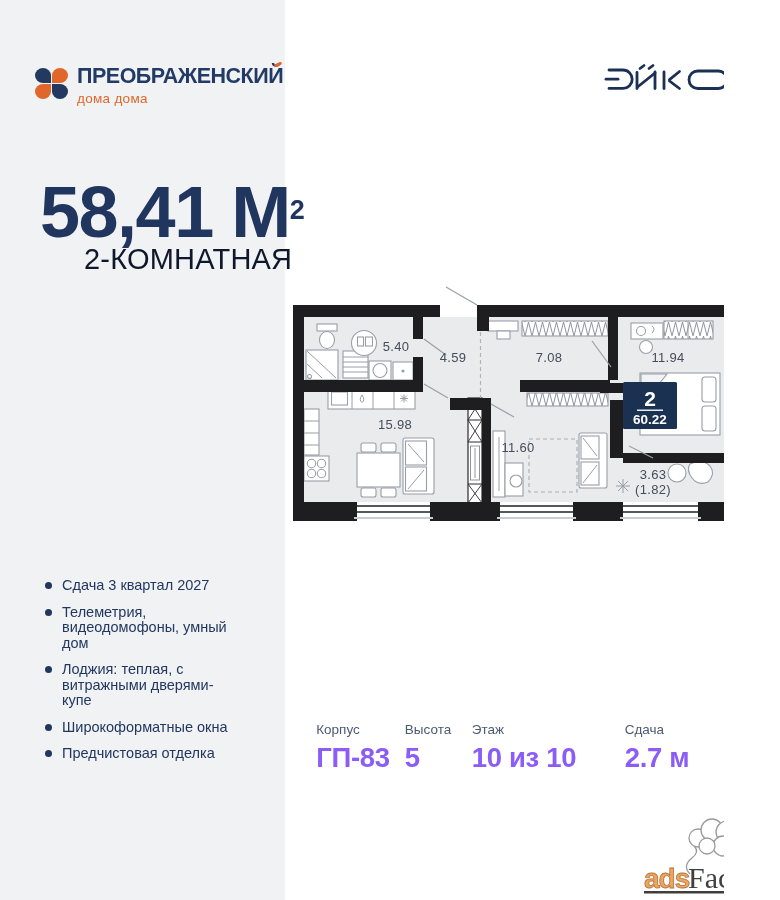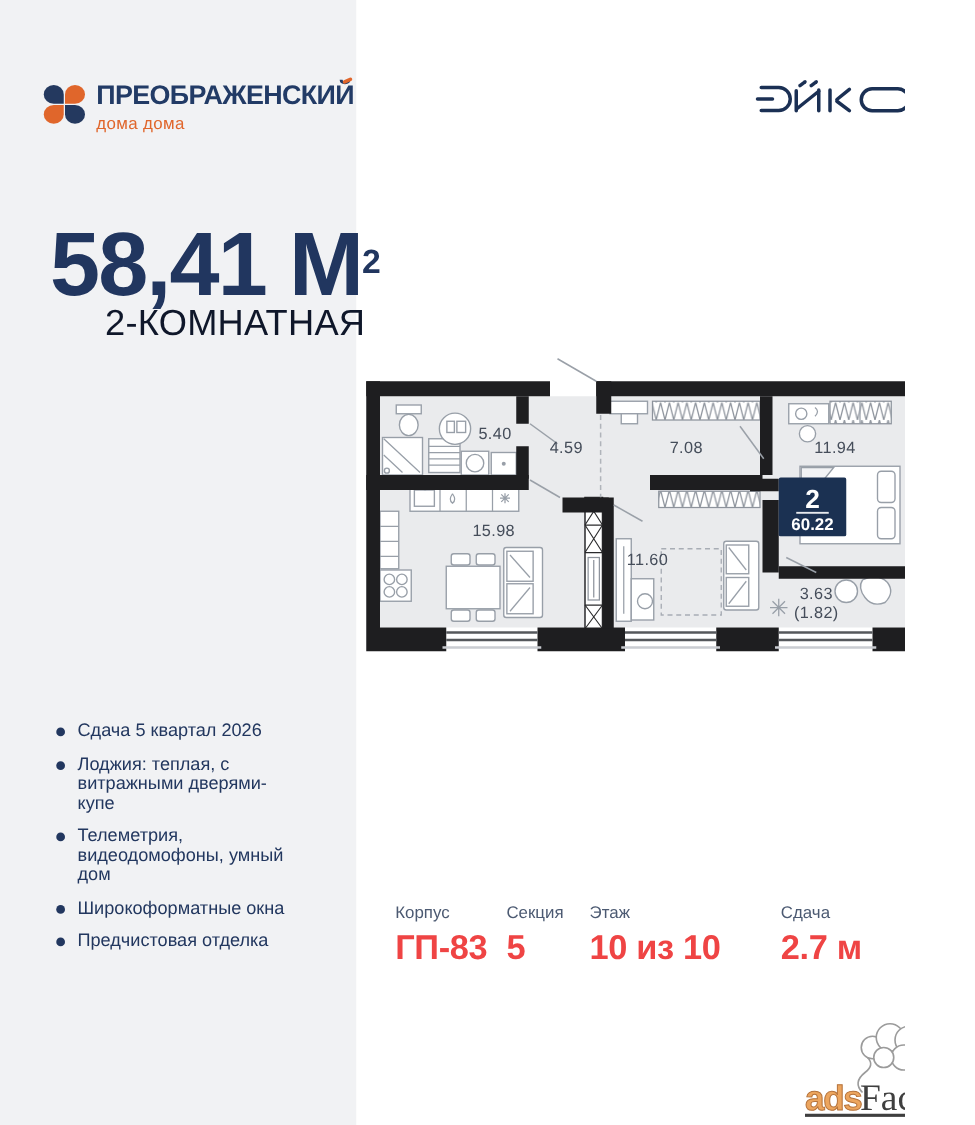--- a/index.html
+++ b/index.html
@@ -30,21 +30,21 @@
   
   .features{position:absolute;left:44px;top:578px;width:196px;margin:0;padding:0;list-style:none;}
   .features li{position:relative;padding-left:18px;font-size:14.5px;line-height:15.5px;font-weight:500;
                color:#22375f;margin-bottom:11px;}
   .features li::before{content:"";position:absolute;left:1px;top:4px;width:7px;height:7px;border-radius:50%;
                background:#22375f;}
 
   
   .param{position:absolute;top:722px;transform:translateX(-50%);}
   .param-label{font-size:13.5px;color:#4c5a72;font-weight:400;}
-  .param-value{font-size:27.5px;font-weight:700;color:#ef4444;margin-top:5px;letter-spacing:-0.3px;}
+  .param-value{font-size:27.5px;font-weight:700;color:#8b5cf6;margin-top:5px;letter-spacing:-0.3px;}
 
   
   svg{position:absolute;overflow:visible;}
   svg text{font-family:"Liberation Sans",sans-serif;}
   .room-label{font-size:13px;fill:#454d5a;font-weight:500;letter-spacing:0.3px;}
   .wall{fill:#1e1e20;}
   .furn{fill:#ffffff;stroke:#989fa8;stroke-width:1.1;}
   .furn-line{fill:none;stroke:#989fa8;stroke-width:1;}
   .door{fill:none;stroke:#9aa0a8;stroke-width:1.2;}
   .win{fill:#55585c;}
@@ -253,33 +253,33 @@
 
     <g>
       <rect x="623" y="382" width="54" height="47" fill="#1b3152" rx="1.5"></rect>
       <text x="650" y="406" text-anchor="middle" fill="#ffffff" font-size="21" font-weight="700">2</text>
       <rect x="637" y="409.5" width="26" height="1.5" fill="#ffffff" opacity="0.9"></rect>
       <text x="650" y="424" text-anchor="middle" fill="#ffffff" font-size="13.5" font-weight="600">60.22</text>
     </g>
   </svg>
 
   <ul class="features">
-    <li>Сдача 5 квартал 2026</li>
+    <li>Сдача 3 квартал 2027</li>
+    <li>Телеметрия, видеодомофоны, умный дом</li>
     <li>Лоджия: теплая, с витражными дверями-купе</li>
-    <li>Телеметрия, видеодомофоны, умный дом</li>
     <li>Широкоформатные окна</li>
     <li>Предчистовая отделка</li>
   </ul>
 
   <div class="param" style="left:353px;">
     <div class="param-label">Корпус</div>
     <div class="param-value">ГП-83</div>
   </div>
   <div class="param" style="left:428px;">
-    <div class="param-label">Секция</div>
+    <div class="param-label">Высота</div>
     <div class="param-value">5</div>
   </div>
   <div class="param" style="left:524px;">
     <div class="param-label">Этаж</div>
     <div class="param-value">10 из 10</div>
   </div>
   <div class="param" style="left:657px;">
     <div class="param-label">Сдача</div>
     <div class="param-value">2.7 м</div>
   </div>

